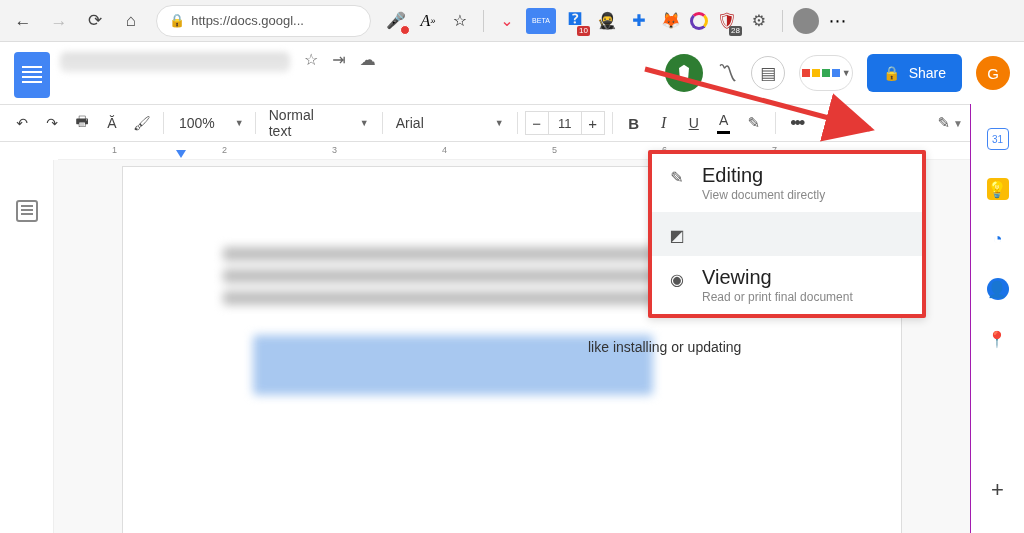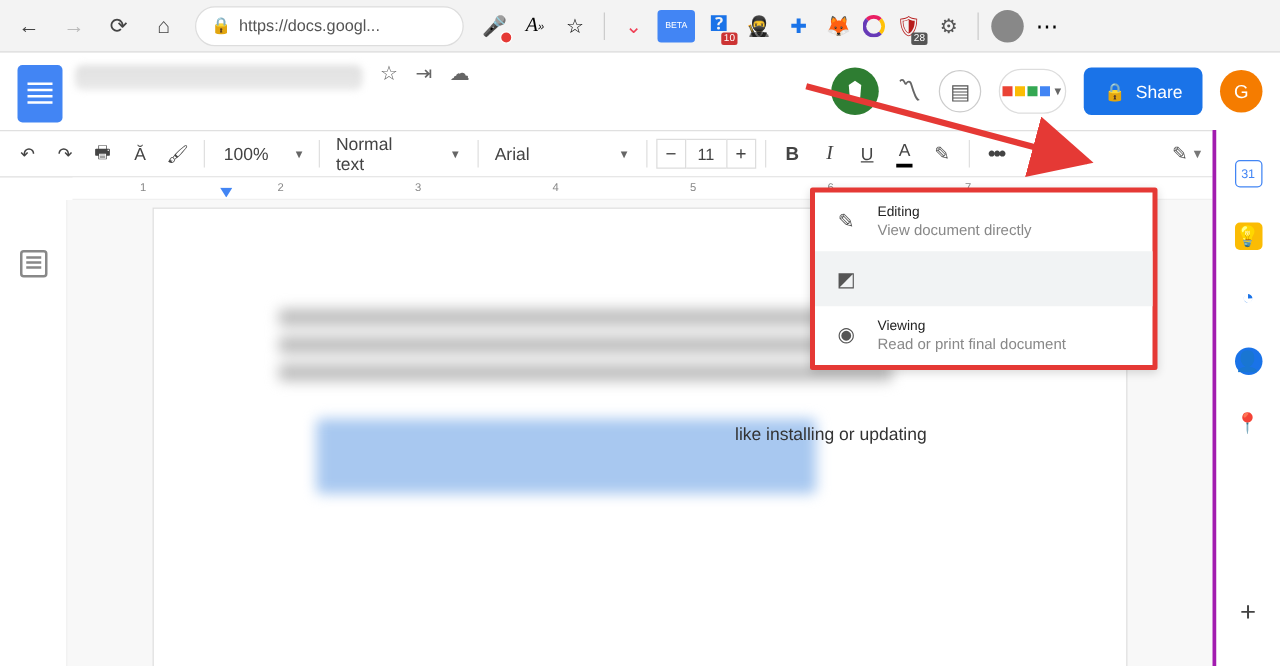--- a/index.html
+++ b/index.html
@@ -73,28 +73,28 @@
   .blur-text { filter: blur(5px); color: #6a6a6a; font-size: 14px; line-height: 1.7; }
   .blur-line { height: 14px; background: #bfbfbf; margin-bottom: 8px; border-radius: 3px; }
   .blur-sel { background: #a8c8f0; height: 60px; width: 400px; margin: 30px 0 0 30px; border-radius: 4px; }
   .leak-text { position: absolute; left: 445px; top: 172px; font-size: 14px; color: #333; margin-left: 20px; }
 
   
   .mode-dropdown { position: absolute; top: 150px; left: 648px; width: 278px; background: #fff; border: 4px solid #e53935; border-radius: 2px; box-shadow: 0 2px 8px rgba(0,0,0,0.15); z-index: 50; }
   .mode-opt { display: flex; align-items: flex-start; gap: 14px; padding: 10px 14px; }
   .mode-opt.sel { background: #f1f3f4; }
   .mode-opt-ico { width: 22px; height: 22px; display: flex; align-items: center; justify-content: center; font-size: 16px; color: #555; margin-top: 2px; }
-  .mode-opt-text .t { font-size: 11px; font-weight: 500; color: #222; }
+  .mode-opt-text .t { font-size: 20px; font-weight: 500; color: #222; }
   .mode-opt-text .d { font-size: 12px; color: #888; margin-top: 1px; }
 
   
   .arrow-svg { position: absolute; top: 54px; left: 640px; width: 260px; height: 100px; z-index: 60; pointer-events: none; }
 
   
-  .side-panel { position: absolute; right: 0; top: 104px; bottom: 0; width: 54px; background: #fff; border-left: 3px solid #a21caf; display: flex; flex-direction: column; align-items: center; padding-top: 24px; gap: 28px; }
+  .side-panel { position: absolute; right: 0; top: 104px; bottom: 0; width: 54px; background: #fff; border-left: 1px solid #a21caf; display: flex; flex-direction: column; align-items: center; padding-top: 24px; gap: 28px; }
   .side-ico { width: 22px; height: 22px; border-radius: 4px; display: flex; align-items: center; justify-content: center; font-size: 16px; }
   .side-plus { margin-top: auto; margin-bottom: 30px; font-size: 22px; color: #444; }
 
   .tri-down { font-size: 9px; color: #666; }
 </style>
 </head>
 <body>
 
 <div class="browser-bar">
   <div class="nav-btn">←</div>

